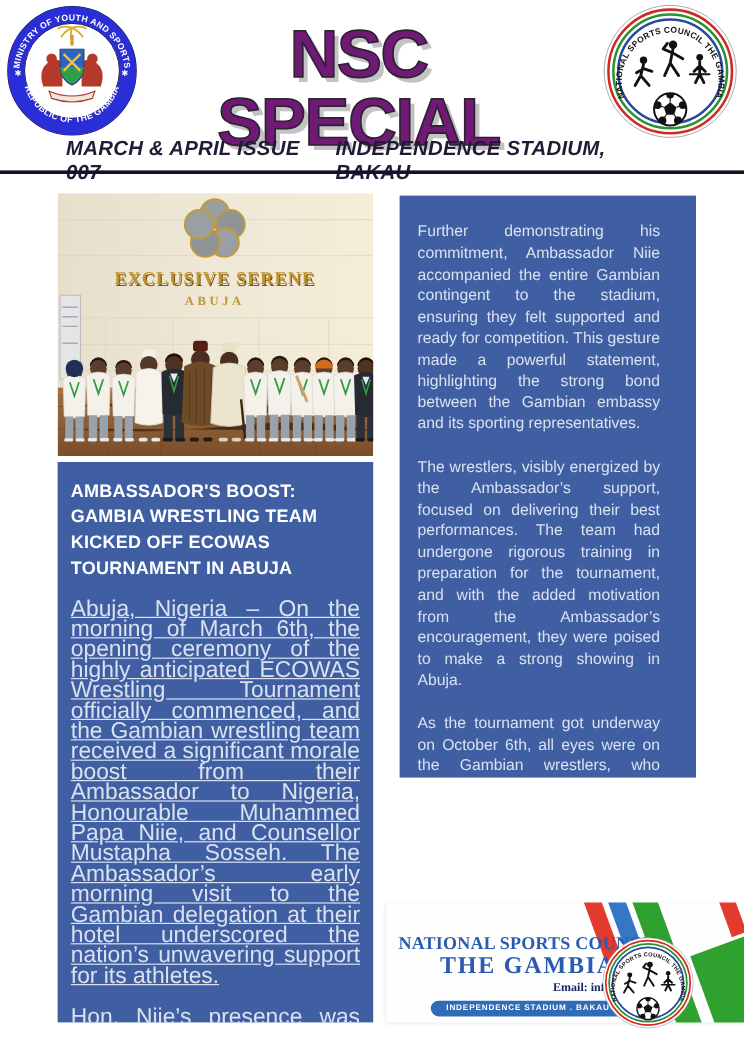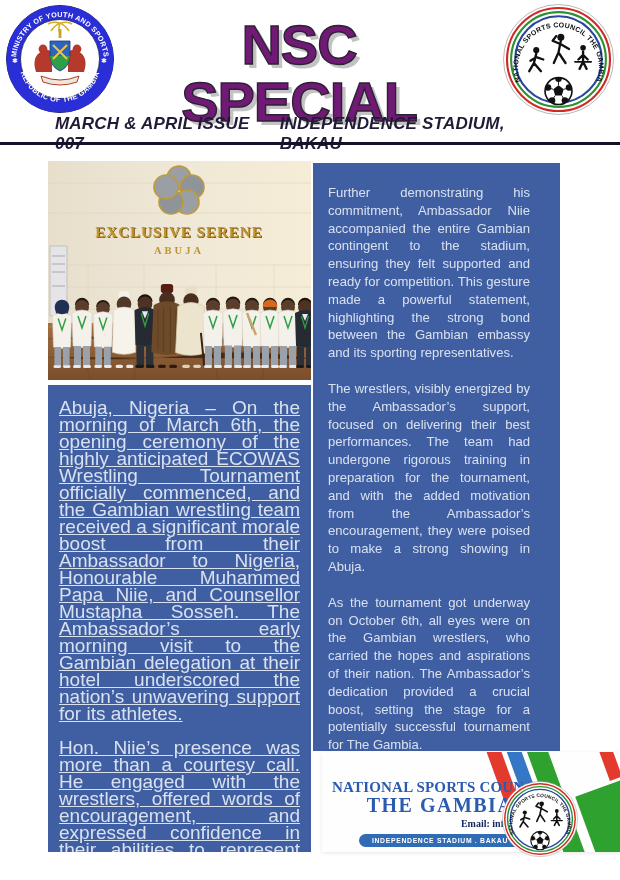--- a/index.html
+++ b/index.html
@@ -22,21 +22,21 @@
   .issue-row { position:absolute; top:114px; left:55px; width:512px; display:flex; justify-content:space-between;
     font-style:italic; font-weight:bold; font-size:17px; color:#221b36; letter-spacing:0.2px; }
   .header-divider { position:absolute; top:142px; left:0; width:620px; height:3px; background:#14112a; }
 
   
   .photo { position:absolute; left:48px; top:161px; width:263px; height:219px; }
 
   
   .panel { background:#3f5fa2; color:#d9e1ef; overflow:hidden; }
   .panel-left  { position:absolute; left:48px;  top:385px; width:263px; height:467px; padding:14px 11px 10px 11px; }
-  .panel-right { position:absolute; left:313px; top:163px; width:247px; height:588px; padding:21px 30px 10px 15px; }
+  .panel-right { position:absolute; left:333px; top:163px; width:247px; height:485px; padding:21px 30px 10px 15px; }
   .headline { font-size:15px; line-height:1.42; font-weight:bold; color:#ffffff; letter-spacing:0.2px; margin-bottom:15px; }
   .panel-left  p { font-size:19px; line-height:17px;   text-align:justify; margin-bottom:17px;text-decoration:underline; }
   .panel-right p { font-size:13.1px; line-height:17.8px; text-align:justify; margin-bottom:18px; }
 
   
   .footer-card { position:absolute; left:322px; top:752px; width:298px; height:100px; background:#fefefe;
     box-shadow:0 1px 4px rgba(0,0,0,.10); }
   .stripes-clip { position:absolute; inset:0; overflow:hidden; }
   .stripe-rot { position:absolute; left:150px; top:-40px; width:180px; height:235px;
     transform:rotate(-20deg); transform-origin:top left; }
@@ -235,20 +235,21 @@
       <use href="#p-white" transform="translate(222,207)"></use>
       <use href="#p-white" transform="translate(240,207)"></use>
       <use href="#p-suit" transform="translate(257,207)"></use>
       <circle cx="14" cy="146" r="7.3" fill="#203055"></circle>
       <path d="M214.5 146 a7.5 7.5 0 0 1 15 0 z" fill="#d2691e"></path>
       <path d="M199 152 l9 22" stroke="#caa66e" stroke-width="2.4"></path>
     </g>
   </svg>
 
   <div class="panel panel-left">
+    <div class="headline">AMBASSADOR'S BOOST: GAMBIA WRESTLING TEAM KICKED OFF ECOWAS TOURNAMENT IN ABUJA</div>
     <p>Abuja, Nigeria – On the morning of March 6th, the opening ceremony of the highly anticipated ECOWAS Wrestling Tournament officially commenced, and the Gambian wrestling team received a significant morale boost from their Ambassador to Nigeria, Honourable Muhammed Papa Niie, and Counsellor Mustapha Sosseh. The Ambassador’s early morning visit to the Gambian delegation at their hotel underscored the nation’s unwavering support for its athletes.</p>
     <p>Hon. Niie’s presence was more than a courtesy call. He engaged with the wrestlers, offered words of encouragement, and expressed confidence in their abilities to represent The Gambia with pride and distinction. His visit reinforced the importance of the tournament and the national spirit backing the team.</p>
   </div>
 
   <div class="panel panel-right">
     <p>Further demonstrating his commitment, Ambassador Niie accompanied the entire Gambian contingent to the stadium, ensuring they felt supported and ready for competition. This gesture made a powerful statement, highlighting the strong bond between the Gambian embassy and its sporting representatives.</p>
     <p>The wrestlers, visibly energized by the Ambassador’s support, focused on delivering their best performances. The team had undergone rigorous training in preparation for the tournament, and with the added motivation from the Ambassador’s encouragement, they were poised to make a strong showing in Abuja.</p>
     <p>As the tournament got underway on October 6th, all eyes were on the Gambian wrestlers, who carried the hopes and aspirations of their nation. The Ambassador’s dedication provided a crucial boost, setting the stage for a potentially successful tournament for The Gambia.</p>
   </div>
 

